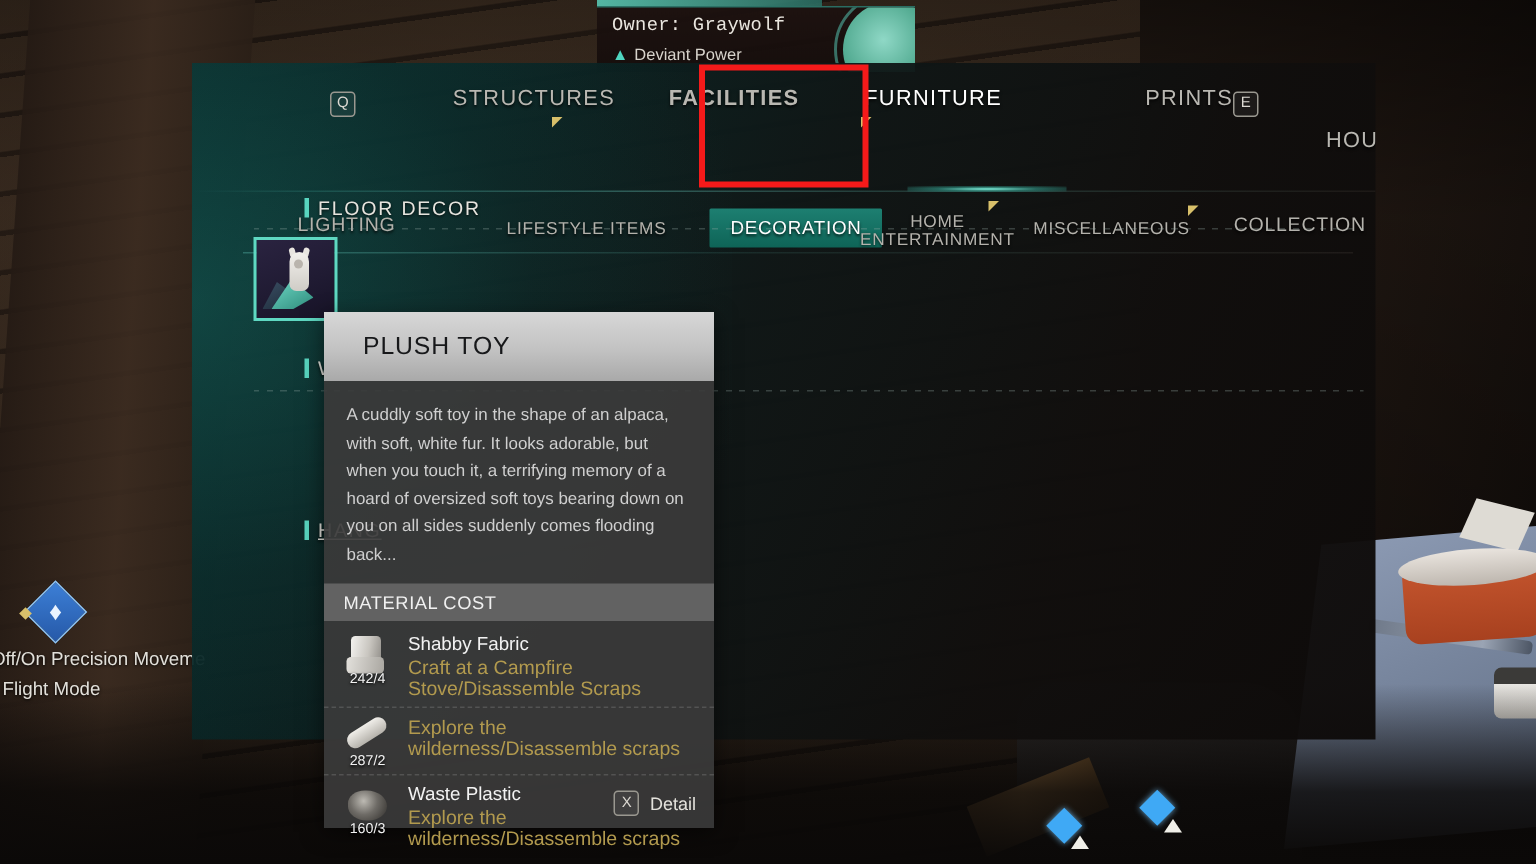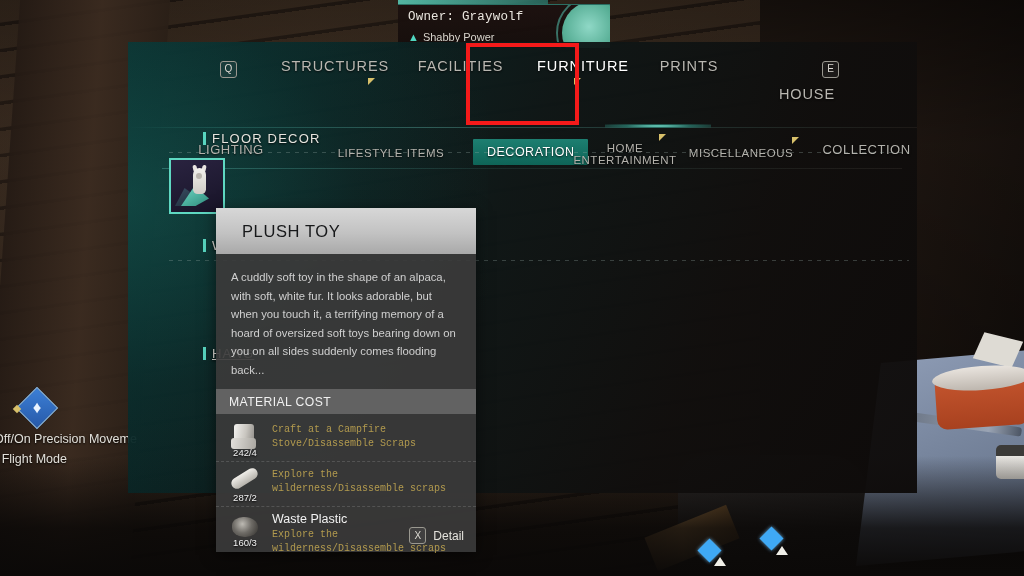--- a/index.html
+++ b/index.html
@@ -183,21 +183,21 @@
   }
   .key-badge {
     display: inline-flex; align-items: center; justify-content: center;
     min-width: 17px; height: 17px; padding: 0 3px;
     border: 1px solid #9a9890; border-radius: 3px;
     color: #dcd9d2; font-size: 10px; line-height: 1;
     background: rgba(255,255,255,0.05);
   }
   .tab {
     color: #b9b7b1; font-size: 14.5px; letter-spacing: .9px;
-    text-align: center; cursor: default;
+    text-align: right; cursor: default;
     text-shadow: 0 1px 2px rgba(0,0,0,.8);
   }
   .tab.active { color: #ffffff; }
   .tab.two-line { line-height: 15px; }
 
   .tabs-divider {
     position: absolute; left: 0; top: 85px; width: 789px; height: 1px;
     background: linear-gradient(90deg, rgba(80,200,185,0.0) 0%, rgba(80,200,185,0.18) 10%, rgba(120,230,215,0.30) 38%, rgba(120,230,215,0.18) 60%, rgba(90,80,70,0.18) 100%);
   }
   .tab-glow {
@@ -298,21 +298,21 @@
   .mat-row:last-child { border-bottom: none; }
   .mat-ico-wrap {
     position: relative; width: 36px; height: 34px; flex: 0 0 36px;
   }
   .mat-count {
     position: absolute; left: 0; bottom: -2px; width: 36px;
     text-align: center; color: #f2f2f2; font-size: 9.5px;
     text-shadow: 0 1px 2px #000;
   }
   .mat-name { color: #f2f2f2; font-size: 12.5px; line-height: 15px; }
-  .mat-src { color: #b29a4e; font-size: 10px; line-height: 14px; margin-top: 1px; font-family: Liberation Mono, monospace; }
+  .mat-src { color: #b29a4e; font-size: 13px; line-height: 14px; margin-top: 1px; }
   
   .ico-fabric {
     position:absolute; left:7px; top:2px; width:20px; height:24px;
     background: linear-gradient(100deg,#f4f3f0 0%,#c9c6c0 55%,#8d8a85 100%);
     border-radius: 3px 3px 2px 2px;
   }
   .ico-fabric:after{
     content:""; position:absolute; left:-3px; top:14px; width:25px; height:11px;
     background: linear-gradient(100deg,#e3e1dc 0%,#a9a6a0 100%);
     border-radius: 3px;
@@ -371,33 +371,33 @@
   <div class="hud-line l2">r Flight Mode</div>
 
   <div class="top-hud-bar"></div>
   <div class="bracket" style="left:583px; top:6px;"></div>
   <div class="owner-card">
     <div class="orb-ring"></div>
     <div class="owner-orb"></div>
     <div class="owner-name">Owner: Graywolf</div>
     <div class="owner-sub">
       <span class="dev-ico">▲</span>
-      <span>Shabby Power</span>
+      <span>Deviant Power</span>
     </div>
   </div>
 
   <div class="panel">
     <div class="panel-sheen"></div>
 
     <div class="tabs-row">
       <div style="position:absolute; left:92px; top:16px;">
         <span class="key-badge">Q</span>
       </div>
       <div class="tab" style="position:absolute; left:132px; top:16px; width:150px;">STRUCTURES</div>
-      <div class="tab" style="position:absolute; left:260px; top:16px; width:145px;">FACILITIES</div>
+      <div class="tab" style="position:absolute; left:260px; top:16px; width:145px;font-weight:bold;">FACILITIES</div>
       <div class="tab" style="position:absolute; left:428px; top:16px; width:266px;">PRINTS</div>
       <div class="tab active" style="position:absolute; left:370px; top:16px; width:170px;">FURNITURE</div>
       <div class="tab two-line" style="position:absolute; left:546px; top:9px; width:266px;margin-top:36px;">
         <div>HOUSE</div>
       </div>
       <div style="position:absolute; left:694px; top:16px;">
         <span class="key-badge">E</span>
       </div>
     </div>
 
@@ -459,20 +459,21 @@
     <div class="tt-sub">MATERIAL COST</div>
 
     <div class="mat-list">
 
       <div class="mat-row">
         <div class="mat-ico-wrap">
           <div class="ico-fabric"></div>
           <div class="mat-count">242/4</div>
         </div>
         <div>
+          <div class="mat-name">Shabby Fabric</div>
           <div class="mat-src">Craft at a Campfire Stove/Disassemble Scraps</div>
         </div>
       </div>
 
       <div class="mat-row">
         <div class="mat-ico-wrap">
           <div class="ico-rubber"></div>
           <div class="mat-count">287/2</div>
         </div>
         <div>

